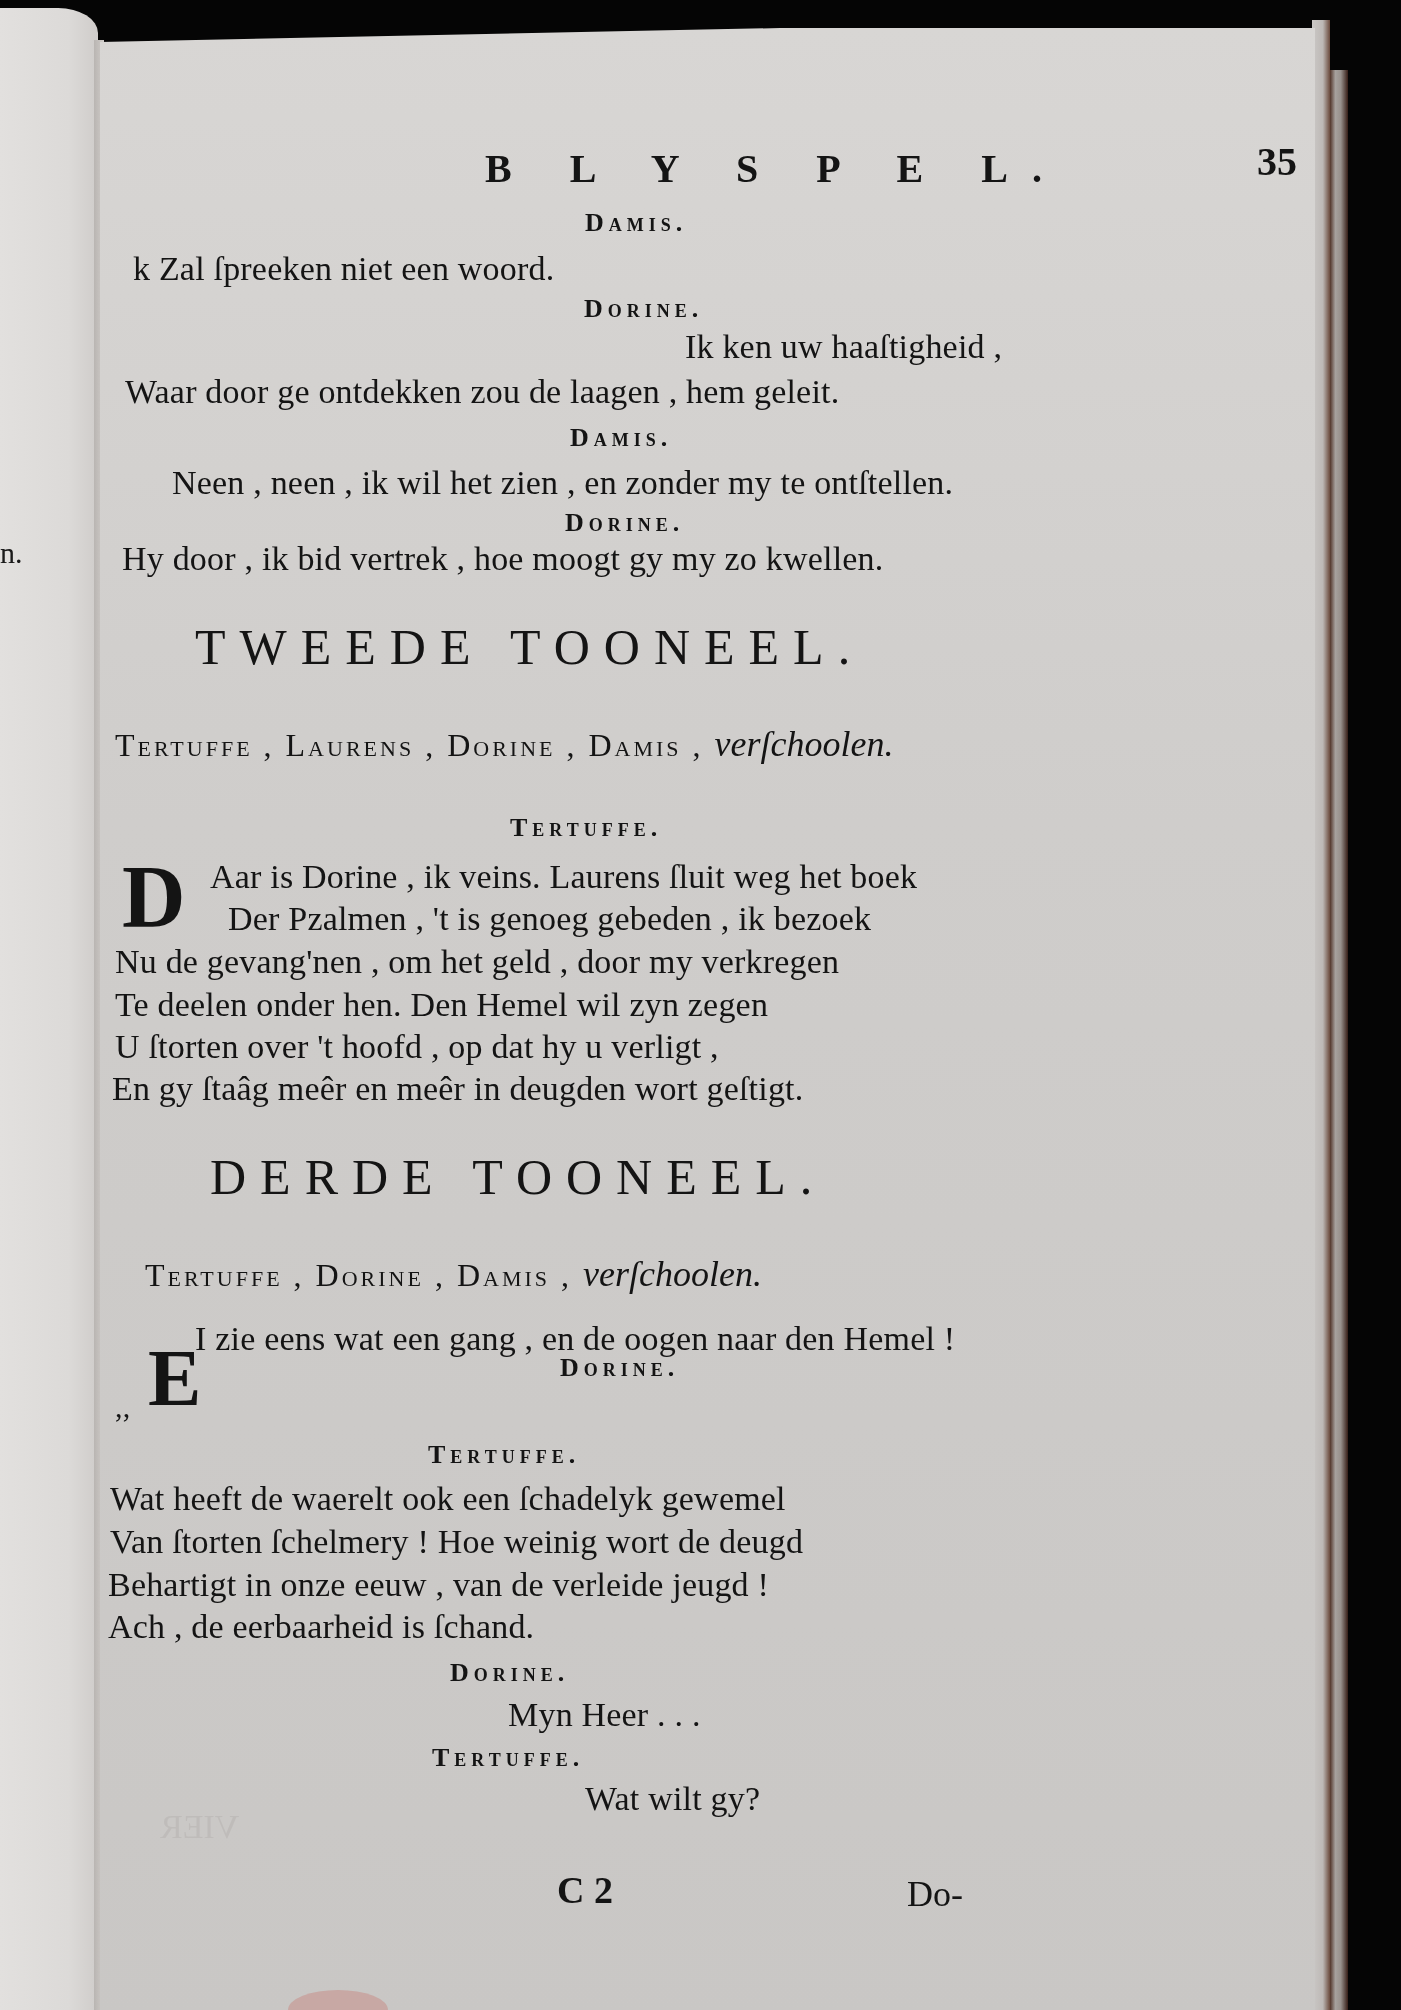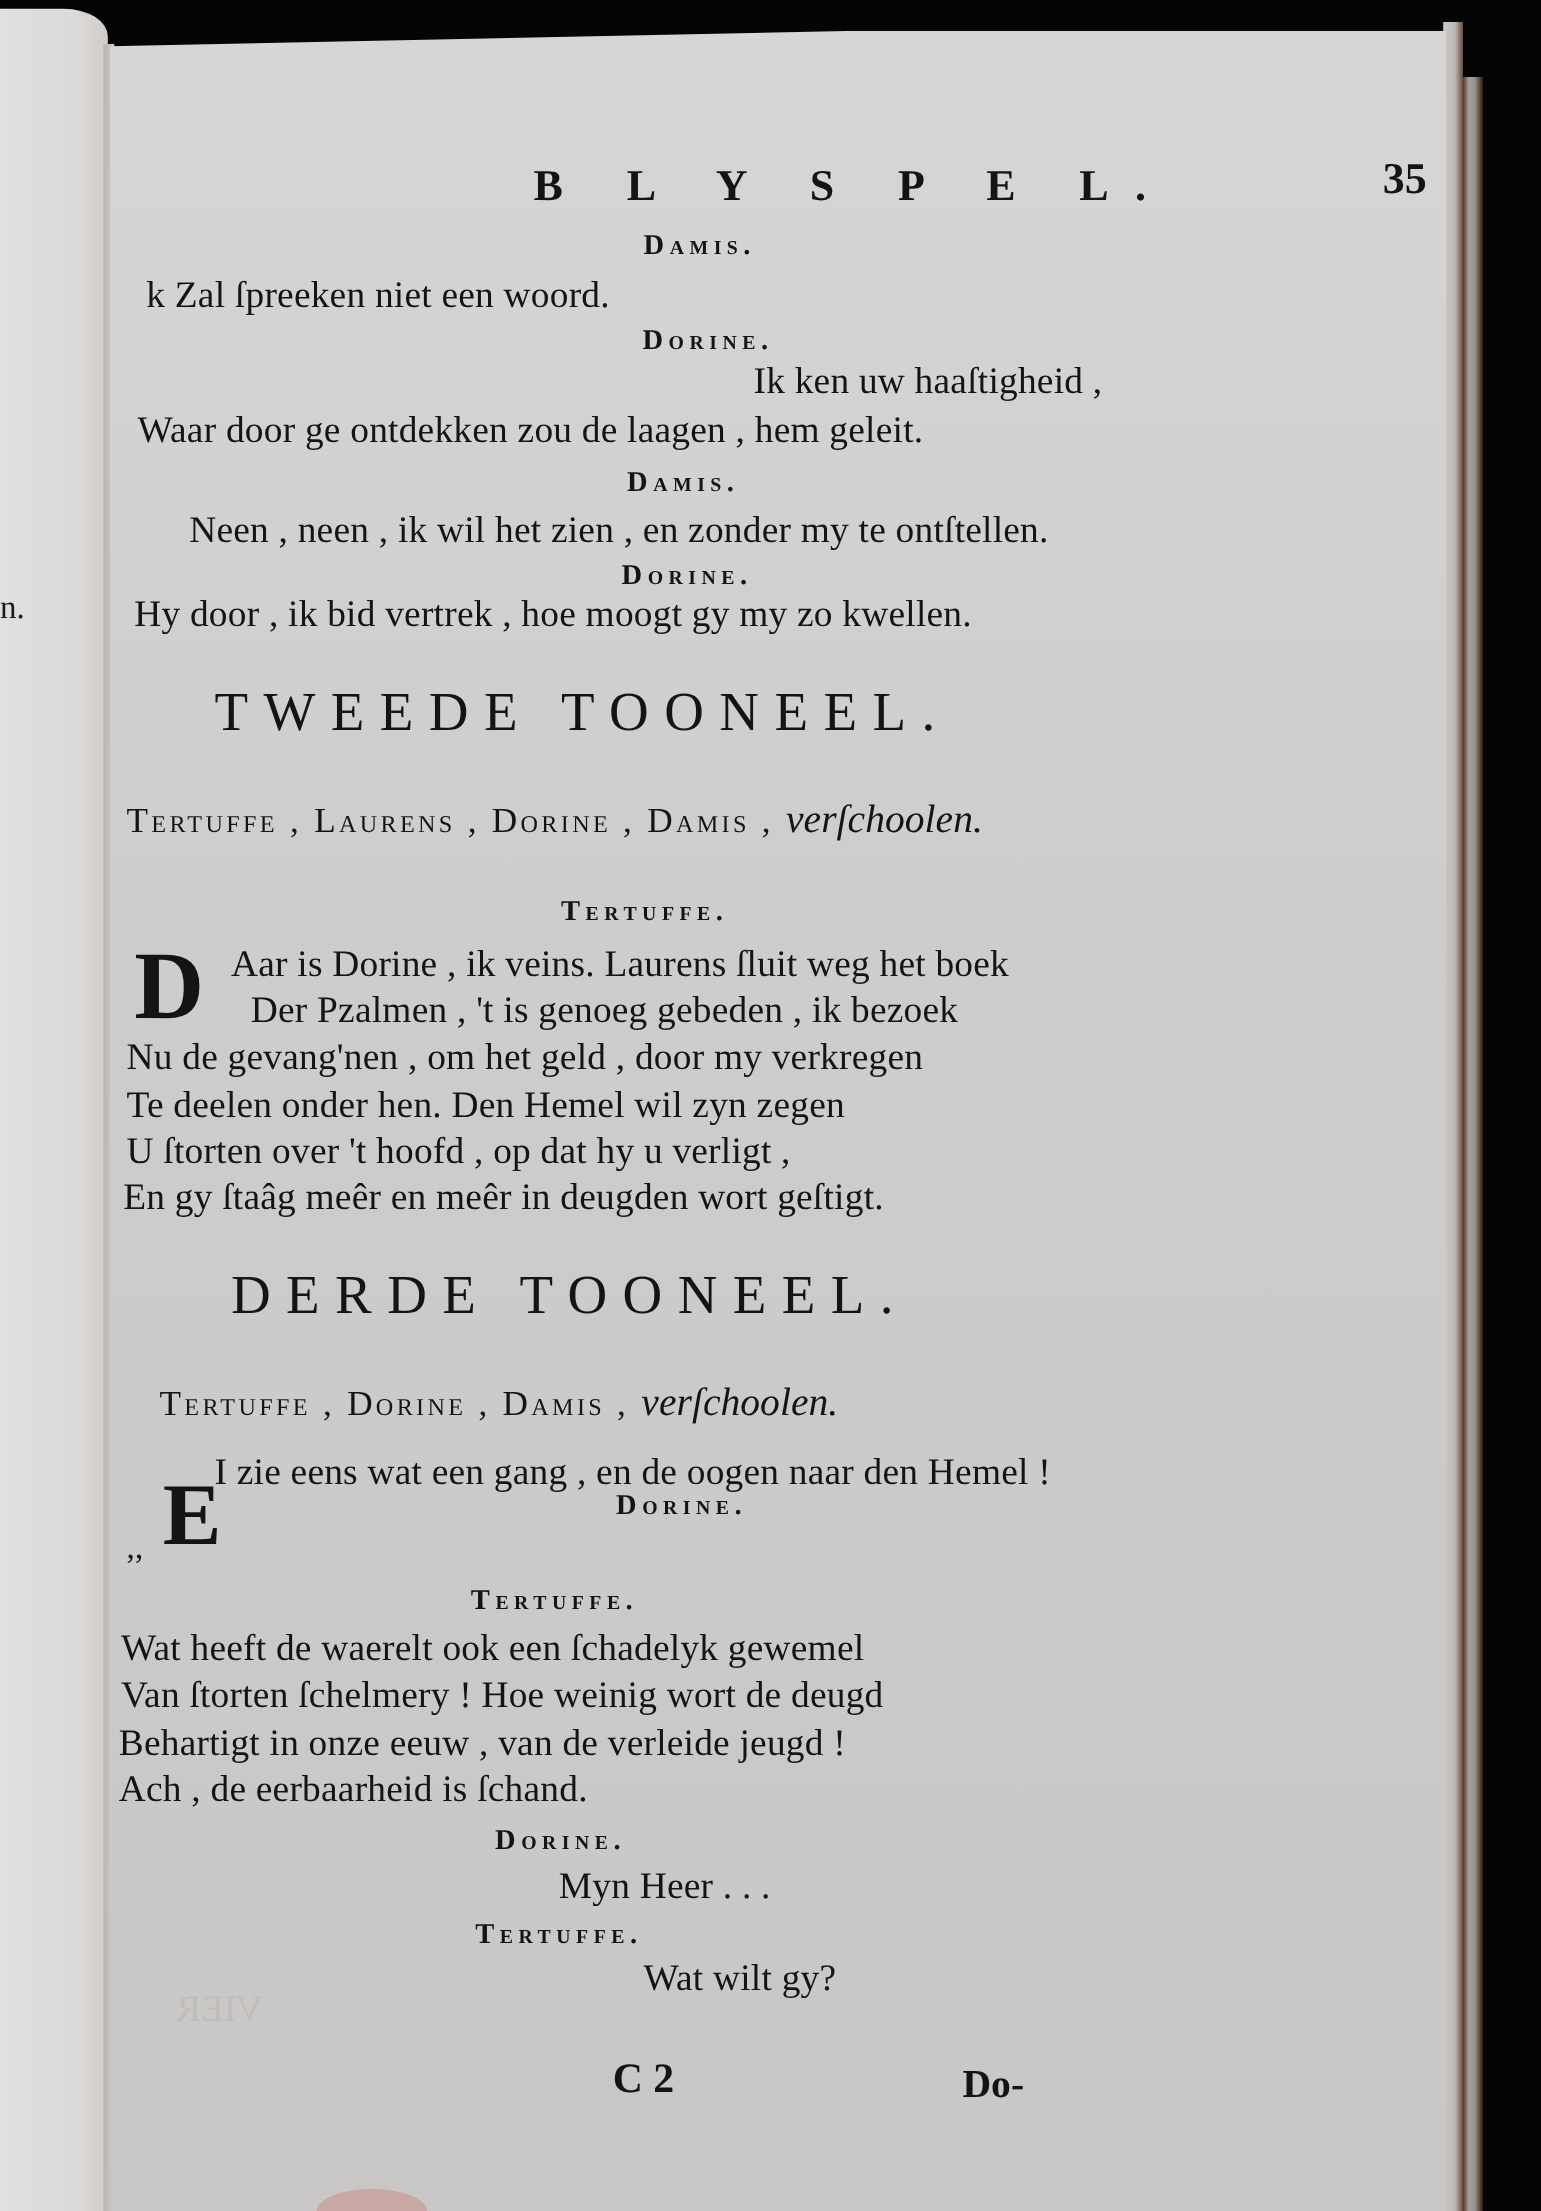--- a/index.html
+++ b/index.html
@@ -53,21 +53,21 @@
     position:absolute; white-space:nowrap; font-size:50px; letter-spacing:14px;
   }
   .cast {
     position:absolute; white-space:nowrap; font-size:32px; letter-spacing:3px; font-variant:small-caps;
   }
   .cast .it { font-style:italic; font-variant:normal; letter-spacing:0; font-size:36px; }
   .dropcap {
     position:absolute; font-size:88px; line-height:1; font-weight:bold;
   }
   .signature { position:absolute; font-size:38px; font-weight:bold; }
-  .catchword { position:absolute; font-size:36px; font-weight:bold; }
+  .catchword { position:absolute; font-size:36px; font-weight:normal;margin-left:32px; }
   .finger {
     position:absolute; left:288px; top:1990px; width:100px; height:40px;
     border-radius:50% 50% 0 0; background:#c8a8a4;
   }
 </style>
 </head>
 <body>
 
 <div class="left-page">
   <span class="frag">n.</span>

